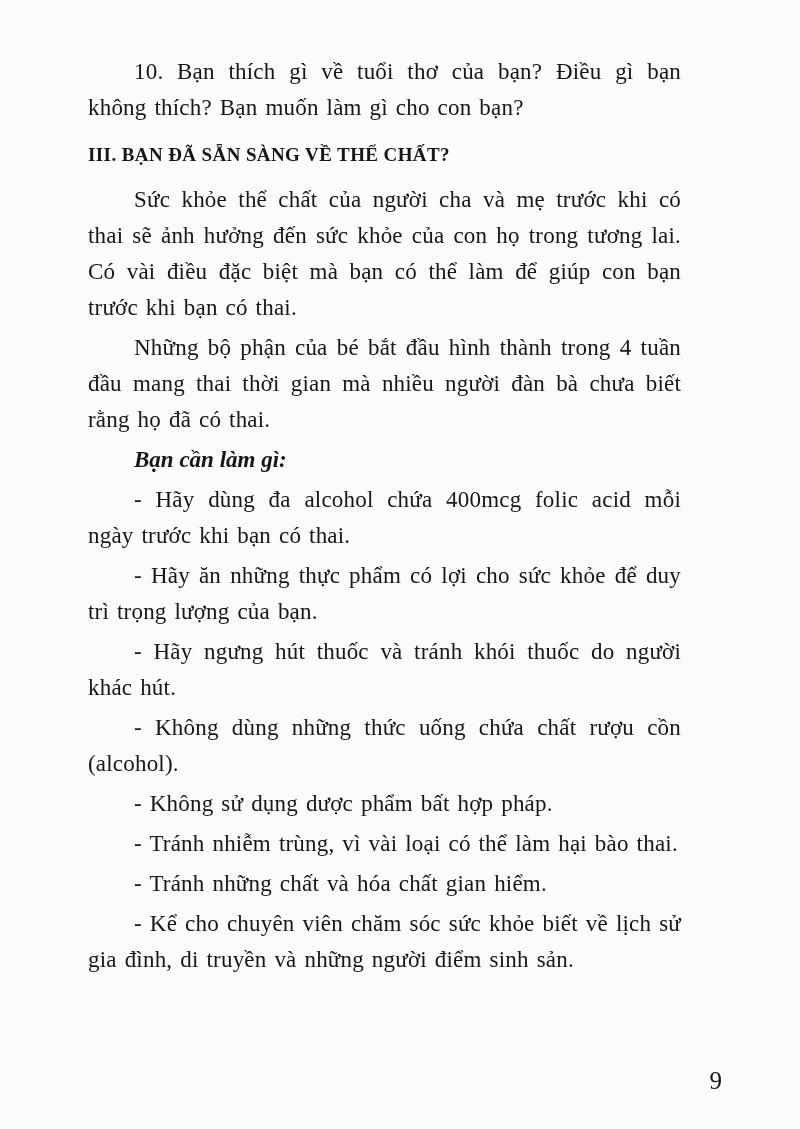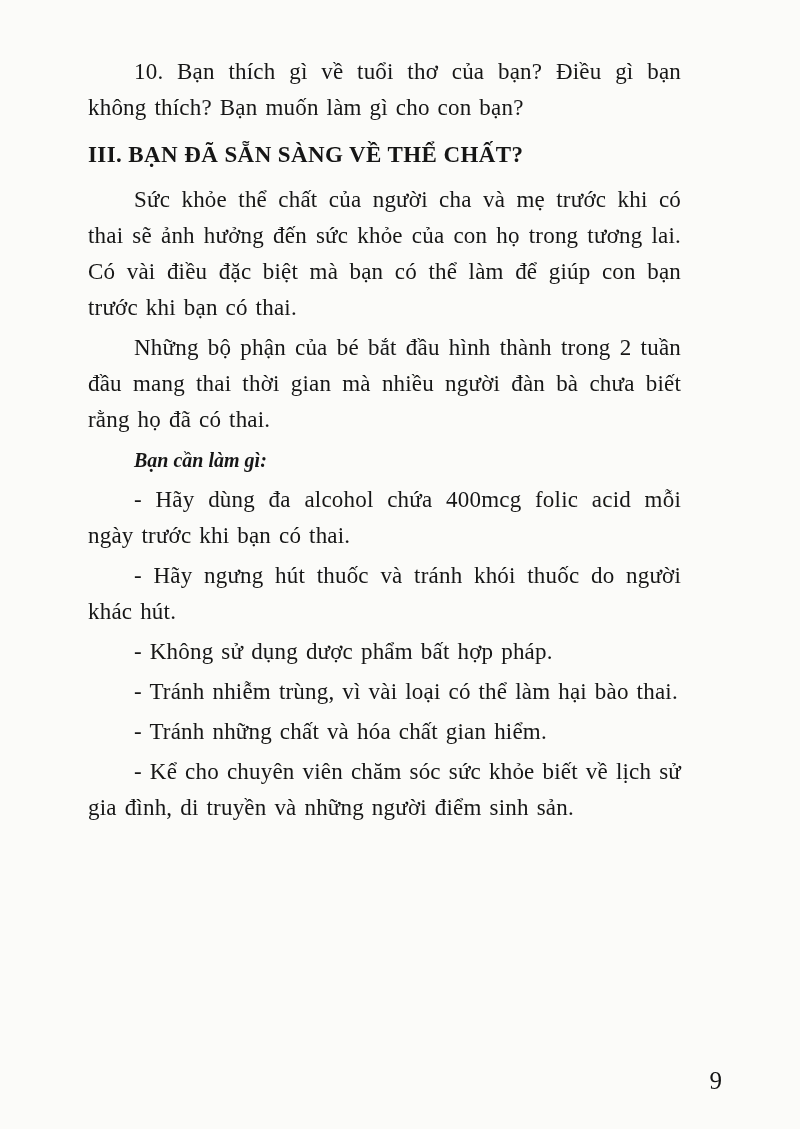--- a/index.html
+++ b/index.html
@@ -22,30 +22,30 @@
   .body-text {
     font-size: 23px;
     line-height: 36px;
     text-align: justify;
     text-indent: 46px;
     margin: 0 0 4px 0;
     letter-spacing: 0.2px;
     word-spacing: 2px;
   }
   .section-heading {
-    font-size: 23px;
+    font-size: 19px;
     font-weight: bold;
     line-height: 34px;
     text-indent: 0;
     text-align: left;
     margin: 12px 0 10px 0;
     letter-spacing: 0.4px;
   }
   .sub-heading {
-    font-size: 20px;
+    font-size: 23px;
     font-weight: bold;
     font-style: italic;
     line-height: 36px;
     text-indent: 46px;
     text-align: left;
     margin: 0 0 4px 0;
     font-family: Liberation Serif, serif;
   }
   .page-number {
     position: absolute;
@@ -60,30 +60,32 @@
 <body>
 
 <div class="scan-page">
 
   <p class="body-text">10. Bạn thích gì về tuổi thơ của bạn? Điều gì bạn không thích? Bạn muốn làm gì cho con bạn?</p>
 
   <h2 class="section-heading">III. BẠN ĐÃ SẴN SÀNG VỀ THỂ CHẤT?</h2>
 
   <p class="body-text">Sức khỏe thể chất của người cha và mẹ trước khi có thai sẽ ảnh hưởng đến sức khỏe của con họ trong tương lai. Có vài điều đặc biệt mà bạn có thể làm để giúp con bạn trước khi bạn có thai.</p>
 
-  <p class="body-text">Những bộ phận của bé bắt đầu hình thành trong 2 tuần đầu mang thai thời gian mà nhiều người đàn bà chưa biết rằng họ đã có thai.</p>
+  <p class="body-text">Những bộ phận của bé bắt đầu hình thành trong 4 tuần đầu mang thai thời gian mà nhiều người đàn bà chưa biết rằng họ đã có thai.</p>
 
   <p class="sub-heading">Bạn cần làm gì:</p>
 
   <p class="body-text">- Hãy dùng đa alcohol chứa 400mcg folic acid mỗi ngày trước khi bạn có thai.</p>
 
 
+  <p class="body-text">- Hãy ăn những thực phẩm có lợi cho sức khỏe để duy trì trọng lượng của bạn.</p>
 
   <p class="body-text">- Hãy ngưng hút thuốc và tránh khói thuốc do người khác hút.</p>
 
+  <p class="body-text">- Không dùng những thức uống chứa chất rượu cồn (alcohol).</p>
 
   <p class="body-text">- Không sử dụng dược phẩm bất hợp pháp.</p>
 
   <p class="body-text">- Tránh nhiễm trùng, vì vài loại có thể làm hại bào thai.</p>
 
   <p class="body-text">- Tránh những chất và hóa chất gian hiểm.</p>
 
   <p class="body-text">- Kể cho chuyên viên chăm sóc sức khỏe biết về lịch sử gia đình, di truyền và những người điểm sinh sản.</p>
 
   <div class="page-number">9</div>

